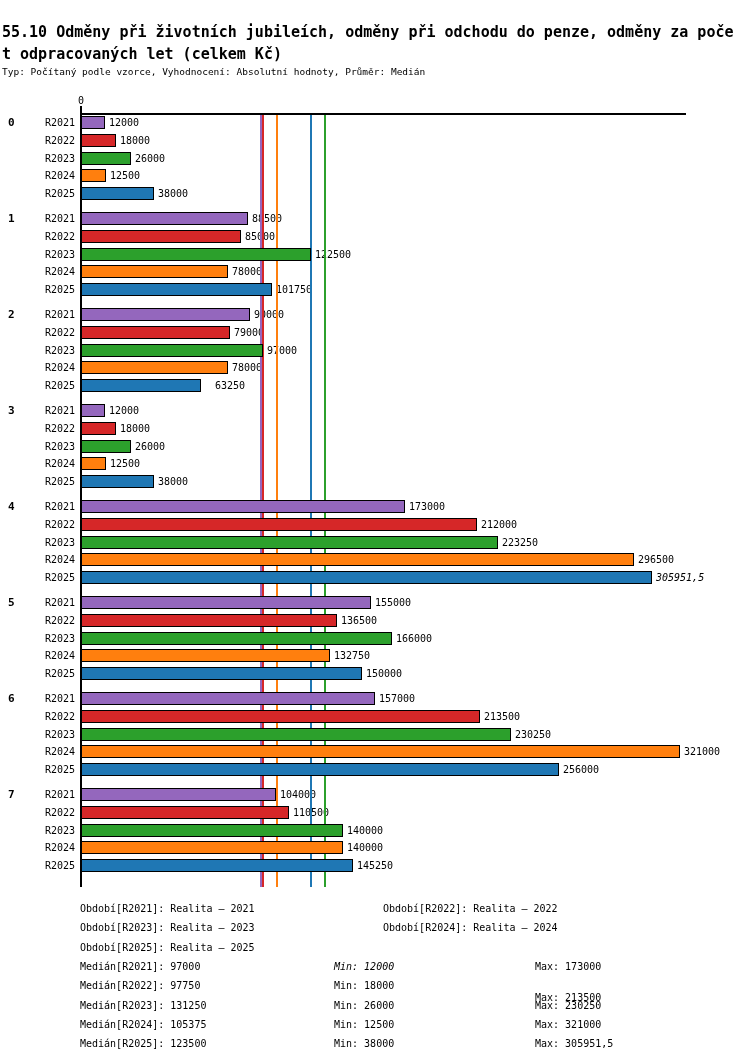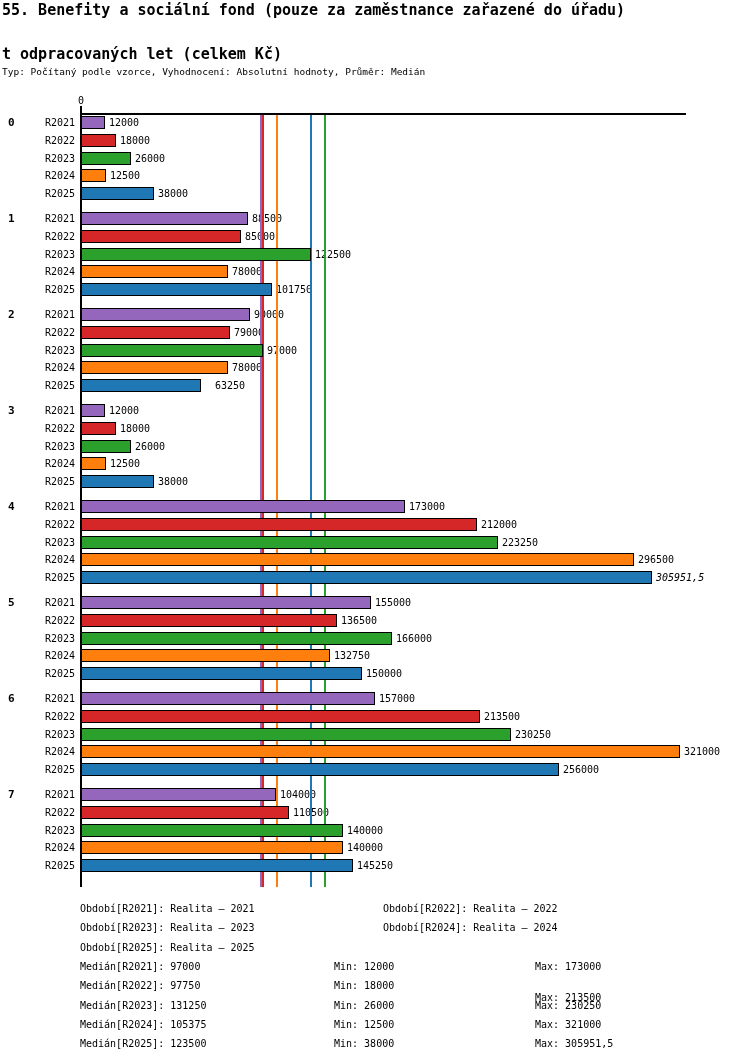--- a/index.html
+++ b/index.html
@@ -13,21 +13,21 @@
   .vlabel{font-size:10px;line-height:13px;white-space:pre;}
   .bar{height:13px;border:1px solid #000;box-sizing:border-box;z-index:2;}
   .mline{width:2px;z-index:1;}
   .axis{background:#000;z-index:3;}
   .leg{position:absolute;font-size:10px;line-height:12px;white-space:pre;}
 </style>
 </head>
 <body>
 
 <div class="page">
-  <div class="title" style="top:1px">55. Benefity a sociální fond (pouze za zaměstnance zařazené do úřadu)</div>
+  <div class="title" style="top:23px">55.10 Odměny při životních jubileích, odměny při odchodu do penze, odměny za poče</div>
   <div class="title" style="top:45px">t odpracovaných let (celkem Kč)</div>
   <div class="subtitle" style="top:66px">Typ: Počítaný podle vzorce, Vyhodnocení: Absolutní hodnoty, Průměr: Medián</div>
 
   <div id="chart" class="abs" style="left:0;top:0;width:750px;height:890px">
       <div class="abs ylabel" style="left: 66px; top: 94px; width: 30px; text-align: center;">0</div>
       <div class="abs axis" style="left: 80px; top: 106px; width: 2px; height: 8px;"></div>
       <div class="abs axis" style="left: 80px; top: 113px; width: 606px; height: 2px;"></div>
       <div class="abs axis" style="left: 80px; top: 114px; width: 2px; height: 773px;"></div>
       <div class="abs mline" style="left: 260px; top: 114px; height: 773px; background: rgb(148, 103, 189);"></div>
       <div class="abs mline" style="left: 262px; top: 114px; height: 773px; background: rgb(214, 39, 40);"></div>
@@ -163,21 +163,21 @@
       <div class="abs bar" style="left: 81px; top: 859px; width: 272px; background: rgb(31, 119, 180);"></div>
       <div class="abs vlabel" style="left: 357px; top: 859px;">145250</div>
     </div>
   <div id="legend" class="abs" style="left:0;top:890px;width:670px;height:172px">
       <div class="leg" style="left: 80px; top: 13px;">Období[R2021]: Realita – 2021</div>
       <div class="leg" style="left: 383px; top: 13px;">Období[R2022]: Realita – 2022</div>
       <div class="leg" style="left: 80px; top: 32.3px;">Období[R2023]: Realita – 2023</div>
       <div class="leg" style="left: 383px; top: 32.3px;">Období[R2024]: Realita – 2024</div>
       <div class="leg" style="left: 80px; top: 51.6px; text-align: right;">Období[R2025]: Realita – 2025</div>
       <div class="leg" style="left: 80px; top: 70.9px;">Medián[R2021]: 97000</div>
-      <div class="leg" style="left: 334px; top: 70.9px;">Min: 12000</div>
+      <div class="leg" style="left: 334px; top: 70.9px; font-style: italic;">Min: 12000</div>
       <div class="leg" style="left: 535px; top: 70.9px;">Max: 173000</div>
       <div class="leg" style="left: 80px; top: 90.2px;">Medián[R2022]: 97750</div>
       <div class="leg" style="left: 334px; top: 90.2px;">Min: 18000</div>
       <div class="leg" style="left: 535px; top: 90.2px; margin-top: 12px;">Max: 213500</div>
       <div class="leg" style="left: 80px; top: 109.5px;">Medián[R2023]: 131250</div>
       <div class="leg" style="left: 334px; top: 109.5px;">Min: 26000</div>
       <div class="leg" style="left: 535px; top: 109.5px;">Max: 230250</div>
       <div class="leg" style="left: 80px; top: 128.8px;">Medián[R2024]: 105375</div>
       <div class="leg" style="left: 334px; top: 128.8px;">Min: 12500</div>
       <div class="leg" style="left: 535px; top: 128.8px;">Max: 321000</div>

